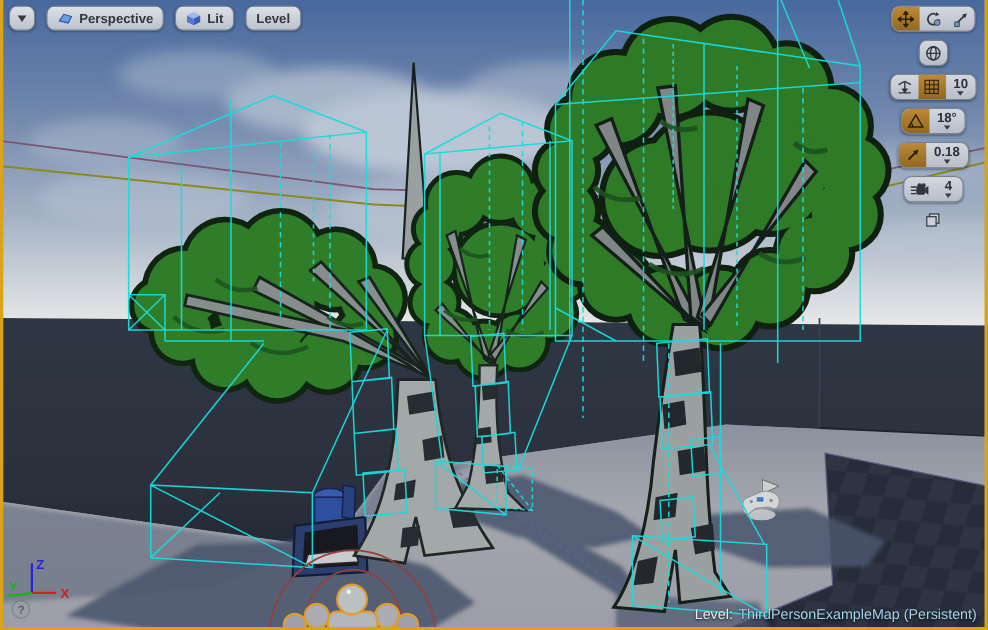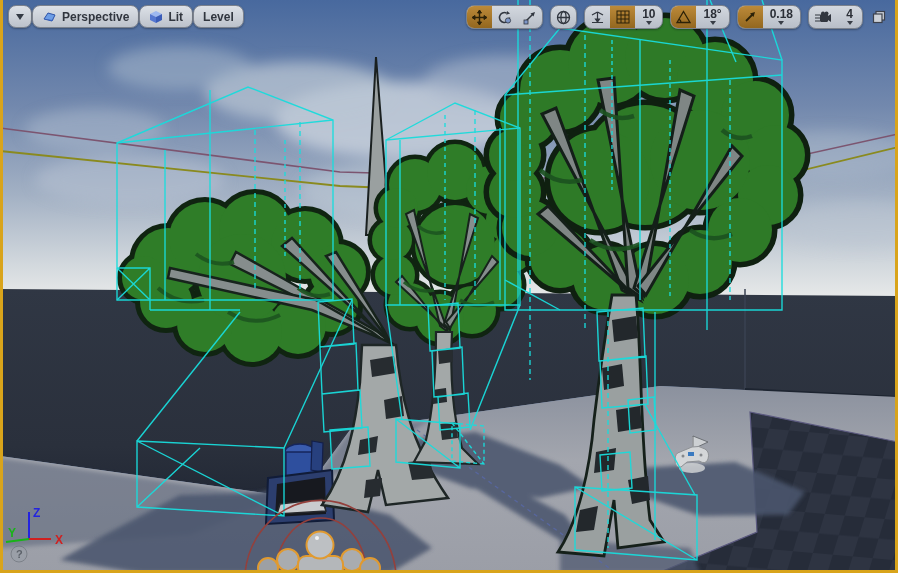--- a/index.html
+++ b/index.html
@@ -5,23 +5,23 @@
   html,body{margin:0;padding:0;background:#1b1f27;}
   *{box-sizing:border-box;font-family:"Liberation Sans", sans-serif;}
   #viewport{position:relative;width:898px;height:573px;overflow:hidden;background:#7288ad;}
   #scene{position:absolute;left:0;top:0;}
   
   .vb{position:absolute;background:#d9a41b;z-index:40;}
   .vb.left{left:0;top:0;width:3px;height:573px;}
   .vb.right{right:0;top:0;width:3px;height:573px;}
   .vb.bottom{left:0;bottom:0;width:898px;height:3px;}
   
-  .tb{position:absolute;top:5px;display:flex;align-items:center;gap:0;z-index:30;}
+  .tb{position:absolute;top:5px;display:flex;align-items:center;gap:10px;z-index:30;}
   .tb.left{left:8px;}
-  .tb.right{right:10px;gap:7px;}
+  .tb.right{right:10px;gap:7px;flex-direction:column;}
   .btn{height:23px;display:flex;align-items:center;gap:5px;padding:0 9px;
        background:linear-gradient(#dde1e7,#bcc2cb);border:1px solid #7c828d;border-radius:8px;
        color:#31363f;font-size:12px;font-weight:bold;box-shadow:0 1px 2px rgba(10,14,22,.35);cursor:default;}
   .btn.sq{padding:0 7px;}
   .caret-lg{width:0;height:0;border-left:4px solid transparent;border-right:4px solid transparent;border-top:6px solid #343a44;}
   .grp{height:24px;display:flex;align-items:stretch;background:linear-gradient(#d3d8df,#b8bec8);
        border:1px solid #7c828d;border-radius:8px;overflow:hidden;box-shadow:0 1px 2px rgba(10,14,22,.35);}
   .cell{display:flex;align-items:center;justify-content:center;padding:0 5px;min-width:25px;}
   .cell.icon{color:#31363f;}
   .cell.active{background:linear-gradient(#bc8a39,#93671f);color:#2c2208;}
@@ -452,18 +452,21 @@
     </div>
   </div>
   <div class="maxbtn">
     <svg width="14" height="14" viewBox="0 0 14 14" fill="#ccd1d8" stroke="#3c414c" stroke-width="1.2">
       <rect x="4" y="1.5" width="8.5" height="8.5"></rect>
       <rect x="1.5" y="4" width="8.5" height="8.5"></rect>
     </svg>
   </div>
 </div>
 
+<div id="leveltext">
+  <span class="lbl">Level:</span><span class="name">ThirdPersonExampleMap (Persistent)</span>
+</div>
 
 <div class="vb left"></div>
 <div class="vb right"></div>
 <div class="vb bottom"></div>
 
 </div>
 
 </body></html>

